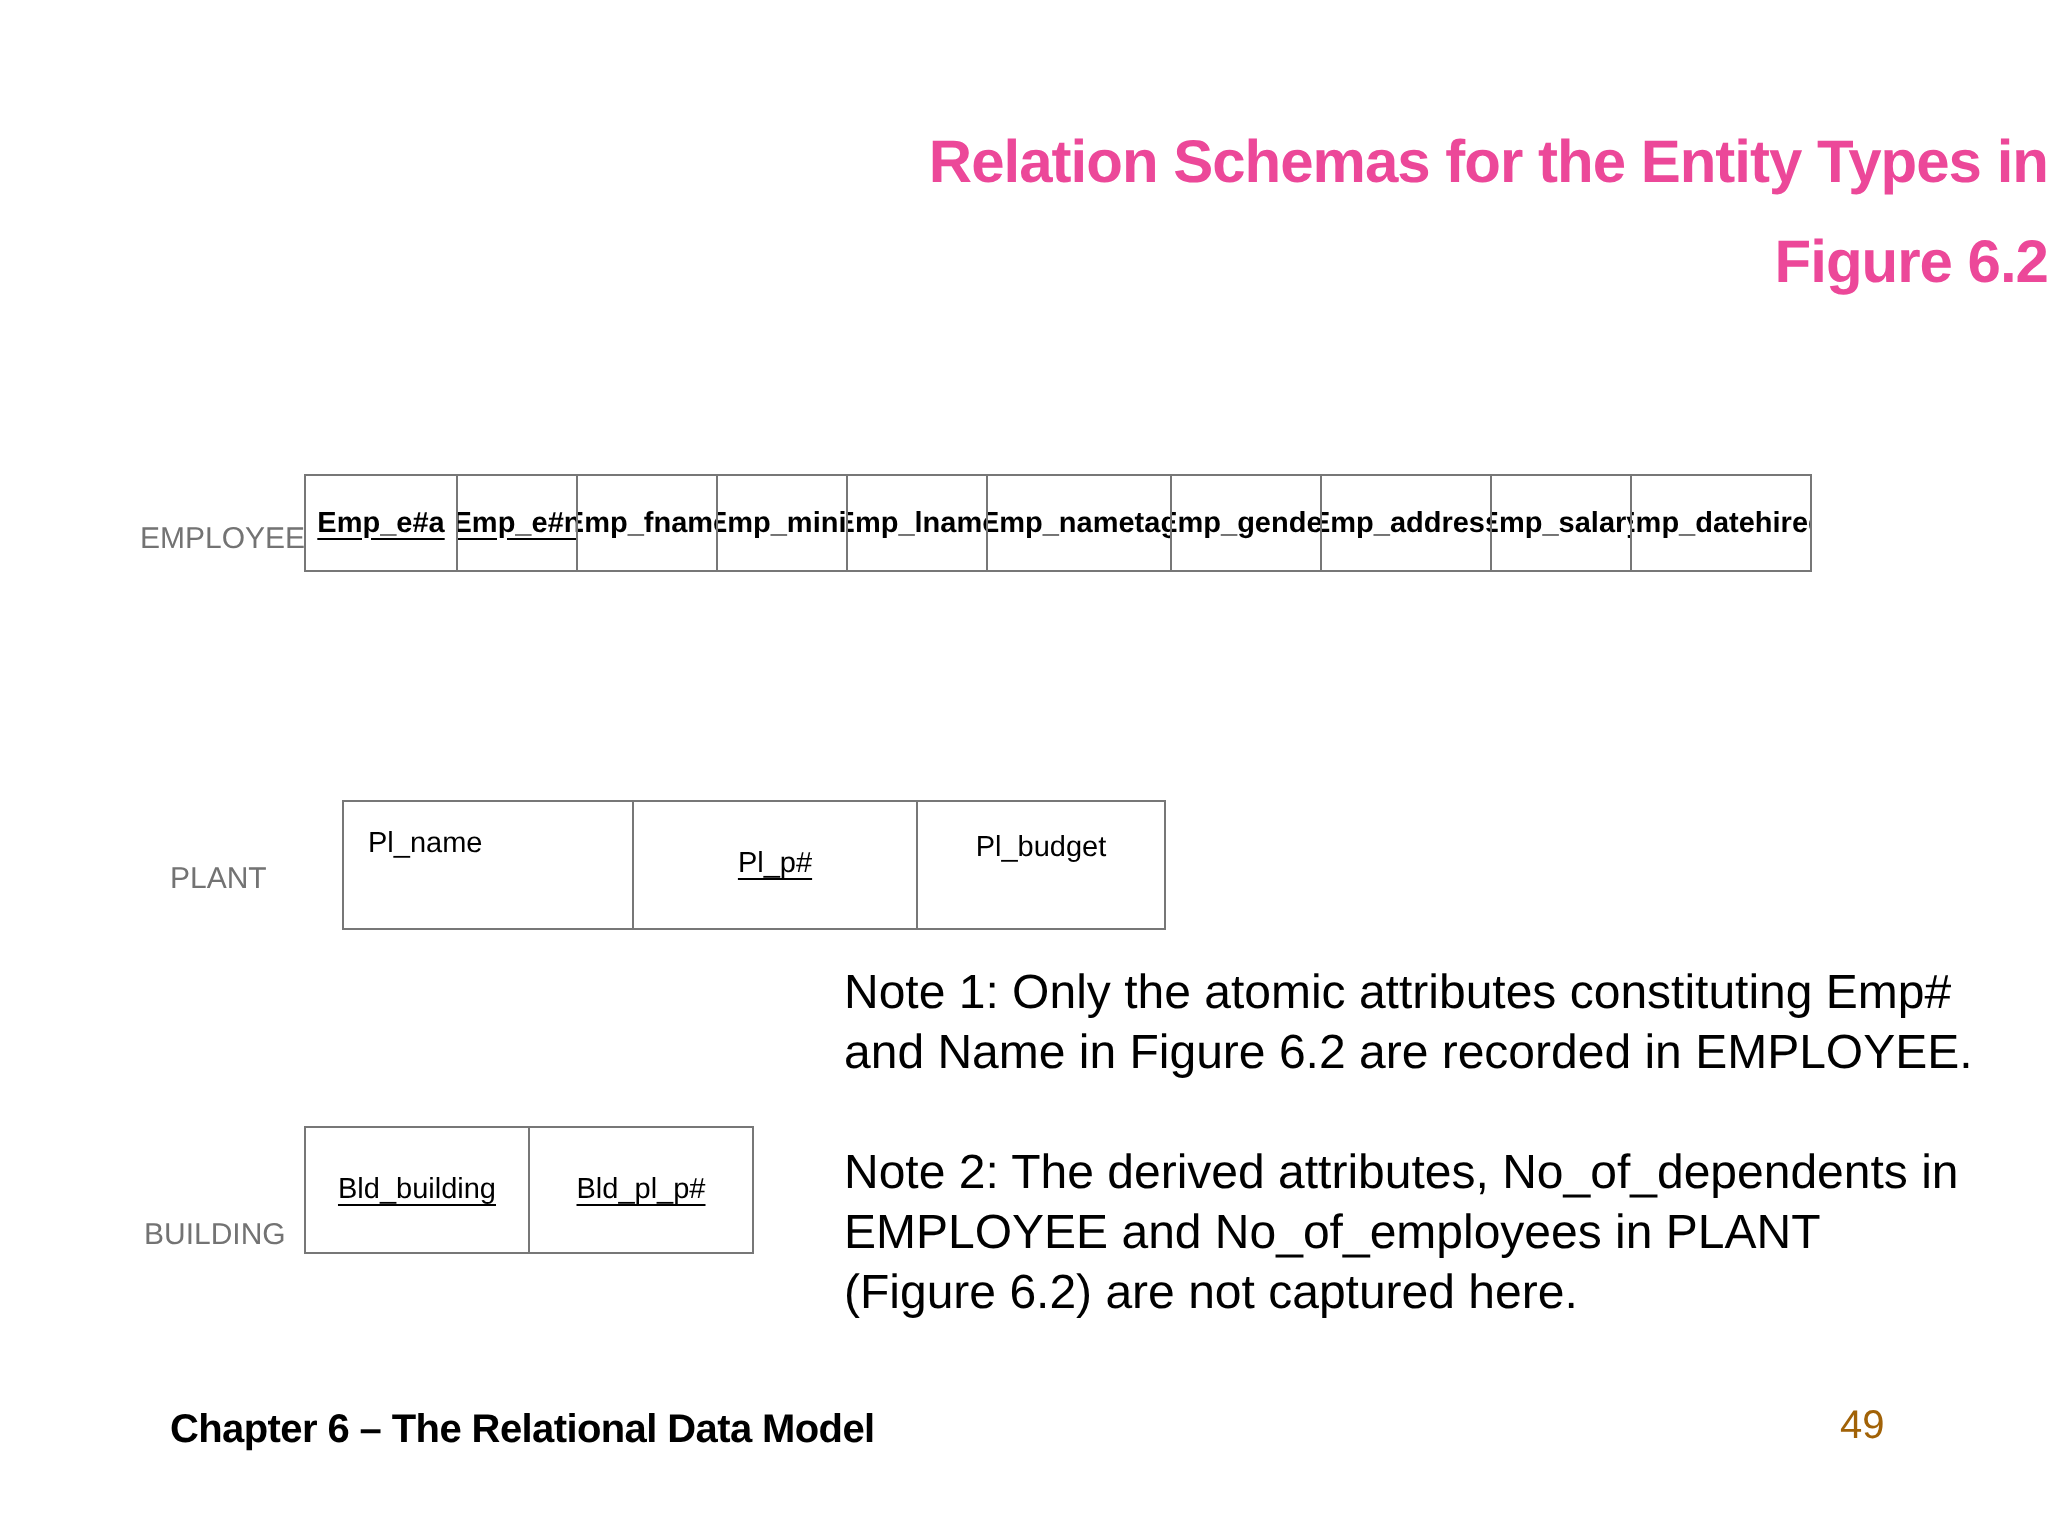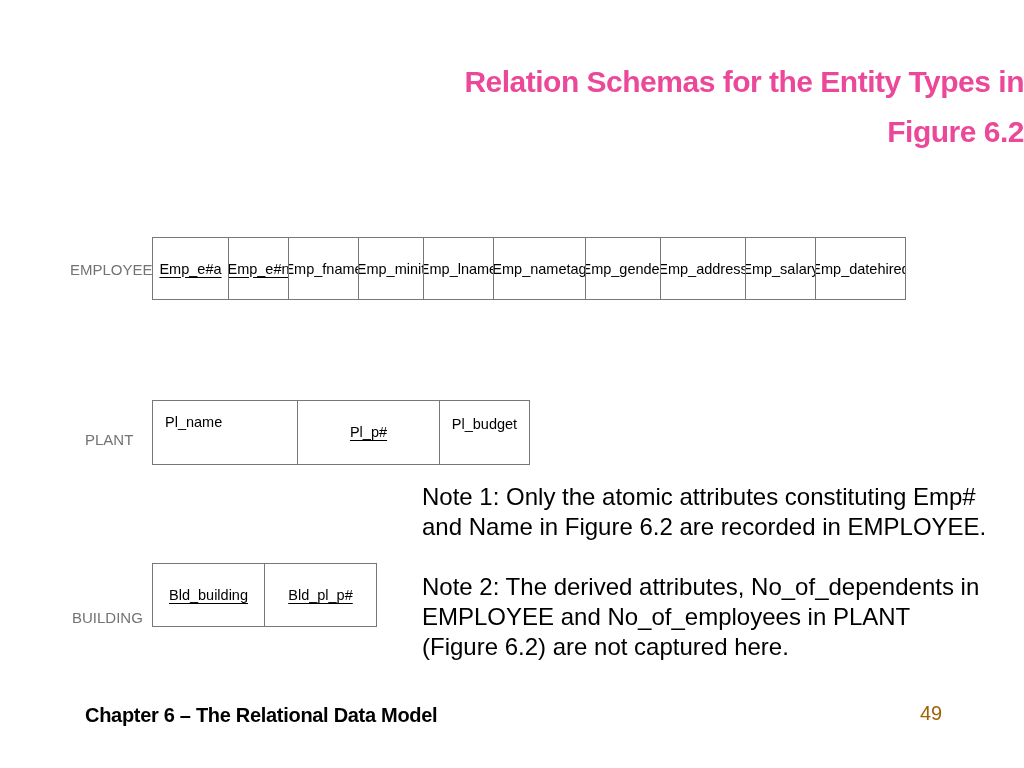--- a/index.html
+++ b/index.html
@@ -50,22 +50,22 @@
 
   .schema-table {
     position: absolute;
     left: 152px;
     top: 0;
     display: flex;
     border: 1px solid #777777;
     box-sizing: border-box;
     background: #ffffff;
   }
-  .schema-employee .schema-table { width: 754px; height: 63px; }
-  .schema-plant    .schema-table { width: 378px; height: 65px; }
+  .schema-employee .schema-table { width: 754px; height: 49px; font-weight: bold; }
+  .schema-plant    .schema-table { width: 412px; height: 65px; margin-left: 19px; }
   .schema-building .schema-table { width: 225px; height: 64px; }
 
   .cell {
     box-sizing: border-box;
     display: flex;
     align-items: center;
     justify-content: center;
     font-size: 14.5px;
     white-space: nowrap;
     overflow: hidden;

